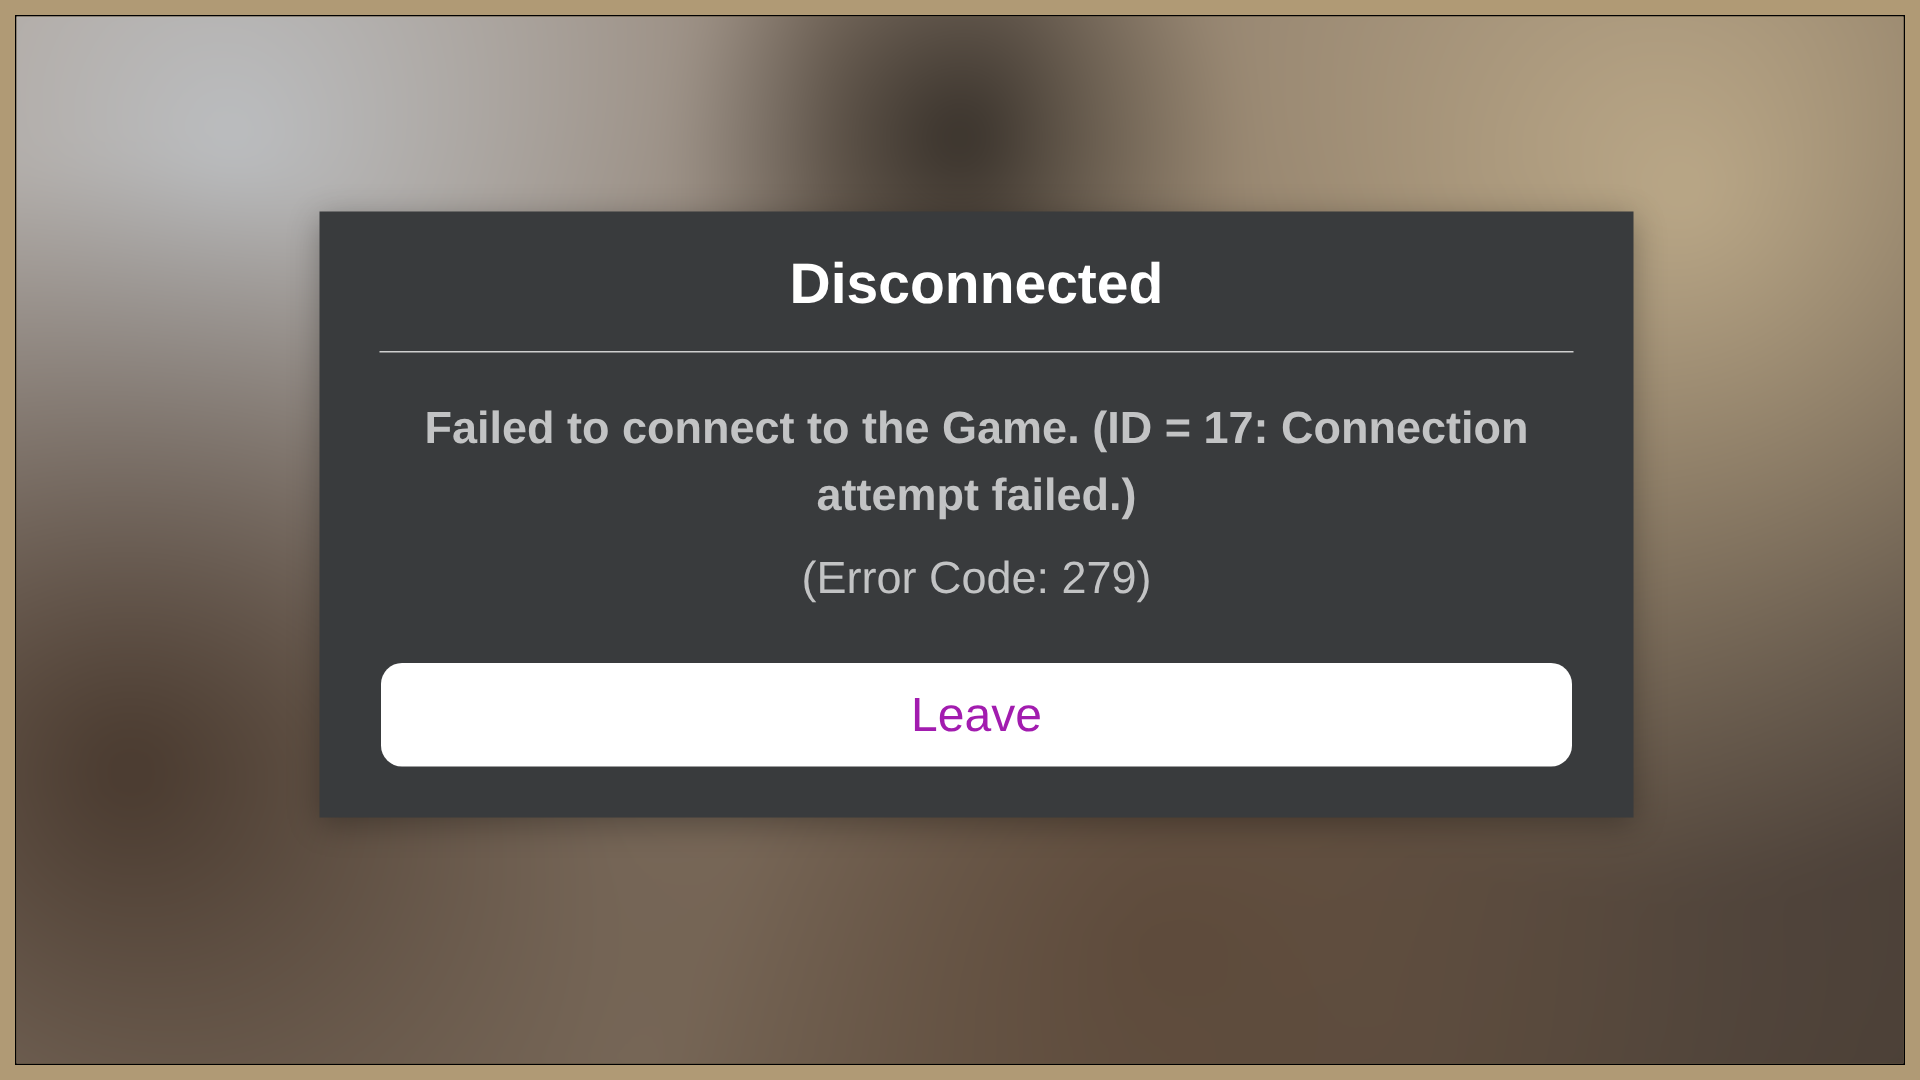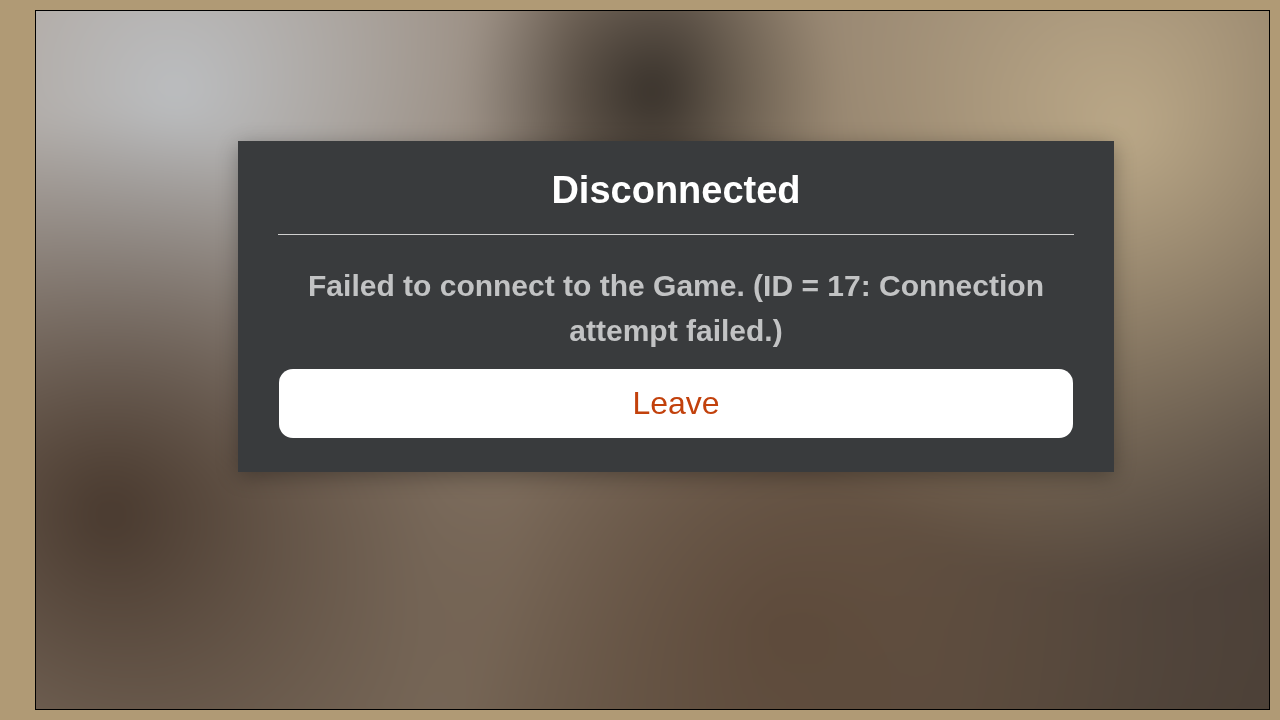--- a/index.html
+++ b/index.html
@@ -16,21 +16,20 @@
       background: #b09a75;
     }
     .frame {
       position: absolute;
       top: 10px;
       left: 10px;
       right: 10px;
       bottom: 10px;
       border: 1px solid #000;
       overflow: hidden;
-      margin-left: 25px;
     }
     .bg {
       position: absolute;
       inset: 0;
       background:
         radial-gradient(circle at 10% 70%, rgba(60,45,35,0.85) 0%, transparent 30%),
         radial-gradient(circle at 85% 20%, rgba(220,200,160,0.7) 0%, transparent 35%),
         radial-gradient(circle at 15% 15%, rgba(200,210,220,0.7) 0%, transparent 30%),
         radial-gradient(circle at 50% 15%, rgba(40,35,30,0.85) 0%, transparent 20%),
         radial-gradient(circle at 60% 85%, rgba(90,70,55,0.8) 0%, transparent 35%),
@@ -74,21 +73,21 @@
       font-weight: 400;
       text-align: center;
       line-height: 1.5;
       padding-bottom: 28px;
     }
     .leave-btn {
       display: block;
       width: 794px;
       margin: 6px auto 0 auto;
       background: #ffffff;
-      color: #c2410c;
+      color: #a21caf;
       border: none;
       border-radius: 14px;
       font-size: 32px;
       font-weight: 400;
       font-family: inherit;
       padding: 16px 0;
       text-align: center;
       cursor: pointer;
     }
   </style>
@@ -98,16 +97,17 @@
 <div class="frame">
   <div class="bg"></div>
 
   <div class="dialog">
     <div class="dialog-title">Disconnected</div>
 
     <div class="divider"></div>
 
     <div class="dialog-message">Failed to connect to the Game. (ID = 17: Connection attempt failed.)</div>
 
+    <div class="dialog-code">(Error Code: 279)</div>
 
     <button class="leave-btn">Leave</button>
   </div>
 </div>
 
 </body></html>

